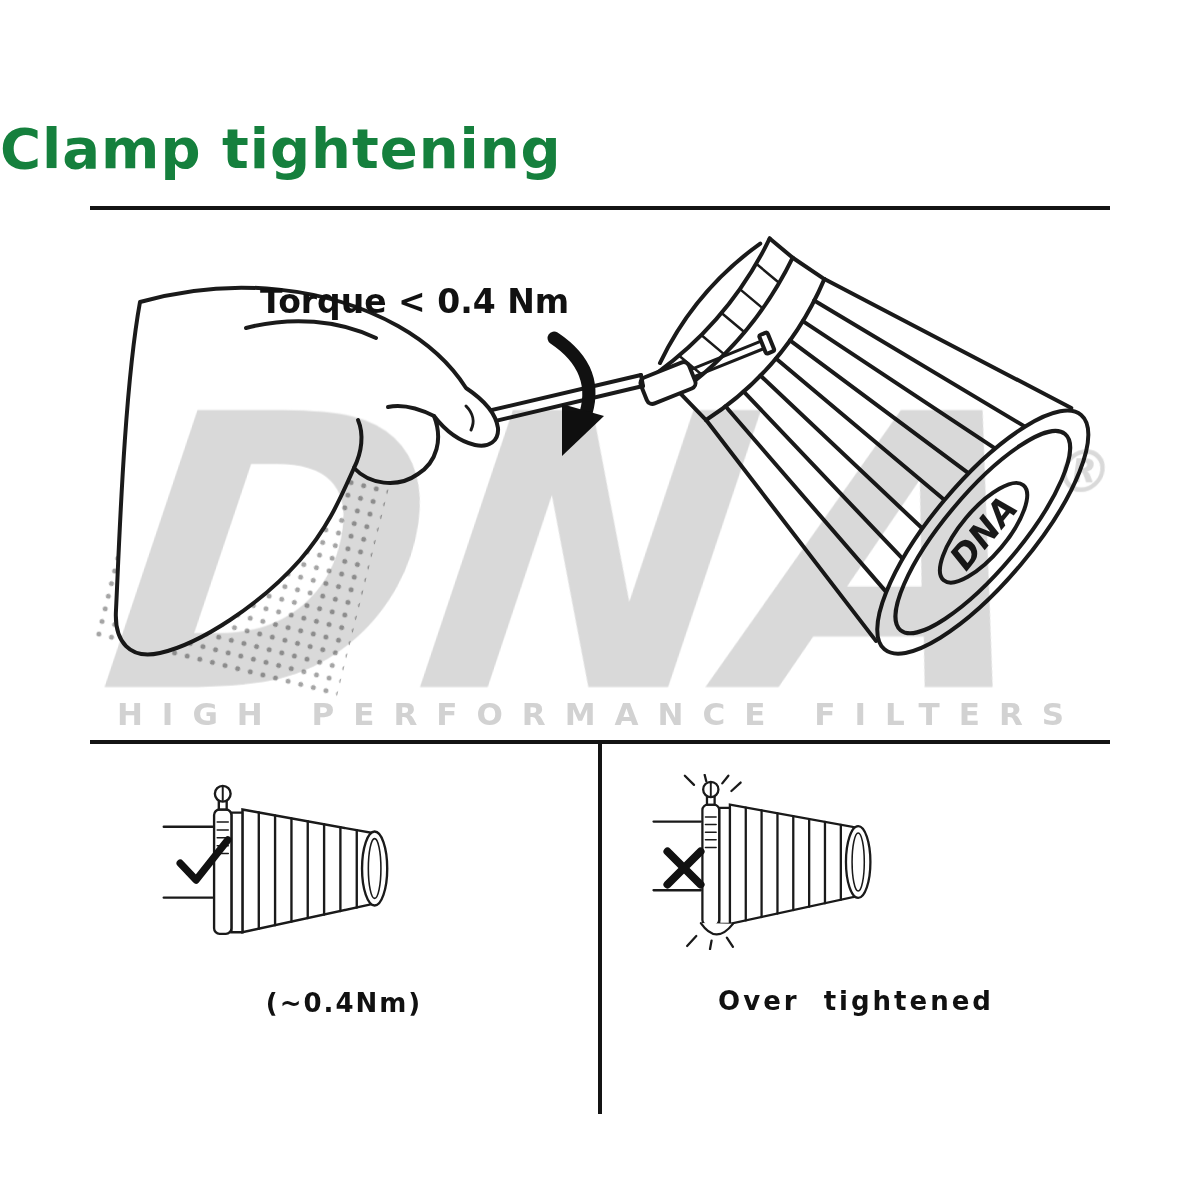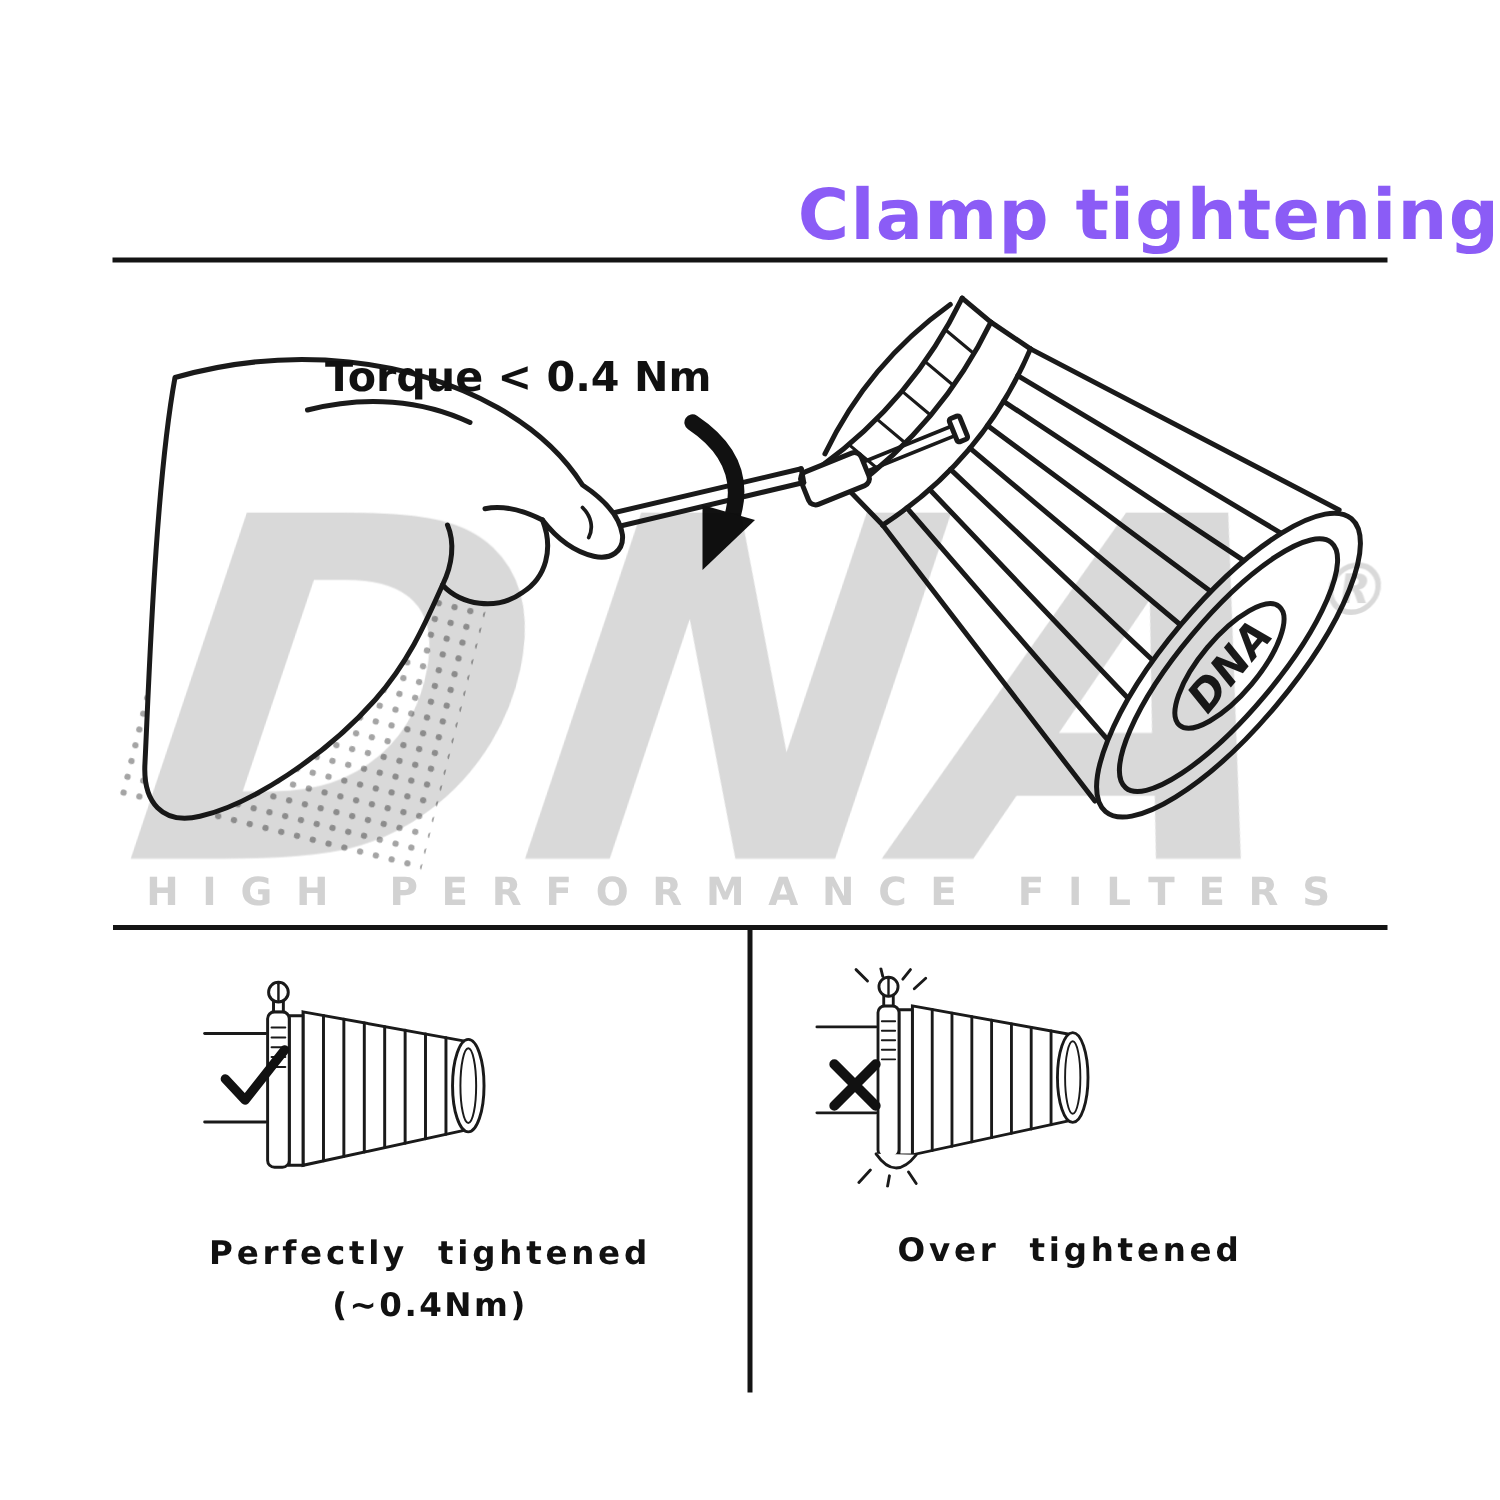--- a/index.html
+++ b/index.html
@@ -1,22 +1,22 @@
 <!DOCTYPE html>
 <html><head>
 <meta charset="utf-8">
 <style>
   html,body{margin:0;padding:0;}
   body{
     width:1200px;height:1200px;position:relative;background:#ffffff;
     font-family:"DejaVu Sans",sans-serif;overflow:hidden;color:#151515;
   }
   .page-title{
-    position:absolute;top:116px;left:0;width:100%;text-align:right;
-    font-size:56px;font-weight:bold;letter-spacing:1px;color:#8b5cf6;z-index:6;margin-top:24px;
+    position:absolute;top:116px;left:0;width:100%;text-align:left;
+    font-size:56px;font-weight:bold;letter-spacing:1px;color:#15803d;z-index:6;
   }
   .rule{position:absolute;left:90px;width:1020px;height:4px;background:#141414;z-index:6;}
   .rule-title{top:206px;}
   .torque-label{
     position:absolute;left:260px;top:282px;width:390px;
     font-size:33px;font-weight:bold;color:#111;z-index:5;
   }
   .illustration{position:absolute;top:220px;left:0;z-index:2;}
   .watermark-brand{
     position:absolute;top:366px;left:0;width:100%;text-align:center;
@@ -187,21 +187,20 @@
 <div class="bottom-section">
 
   <div class="panel">
     <svg class="panel-mark" style="left:86px;top:88px" width="56" height="56" viewBox="0 0 106 100">
       <path d="M8,56 L38,88 L98,12" stroke="#111" stroke-width="14" fill="none" stroke-linecap="round" stroke-linejoin="round"></path>
     </svg>
     <svg class="panel-figure" style="left:72px;top:34px" width="260" height="181" viewBox="0 0 330 230">
       <use href="#sym-filter"></use>
     </svg>
     <div class="panel-label" style="top:238px">
-      <div>Perfectly tightened</div>
       <div class="sub">(~0.4Nm)</div>
     </div>
   </div>
 
   <div class="panel">
     <svg class="panel-mark" style="left:58px;top:100px" width="48" height="48" viewBox="0 0 90 90">
       <path d="M14,14 L76,76 M76,14 L14,76" stroke="#111" stroke-width="15" fill="none" stroke-linecap="round"></path>
     </svg>
     <svg class="panel-figure" style="left:50px;top:30px" width="252" height="176" viewBox="0 0 330 230">
       <use href="#sym-filter"></use>

